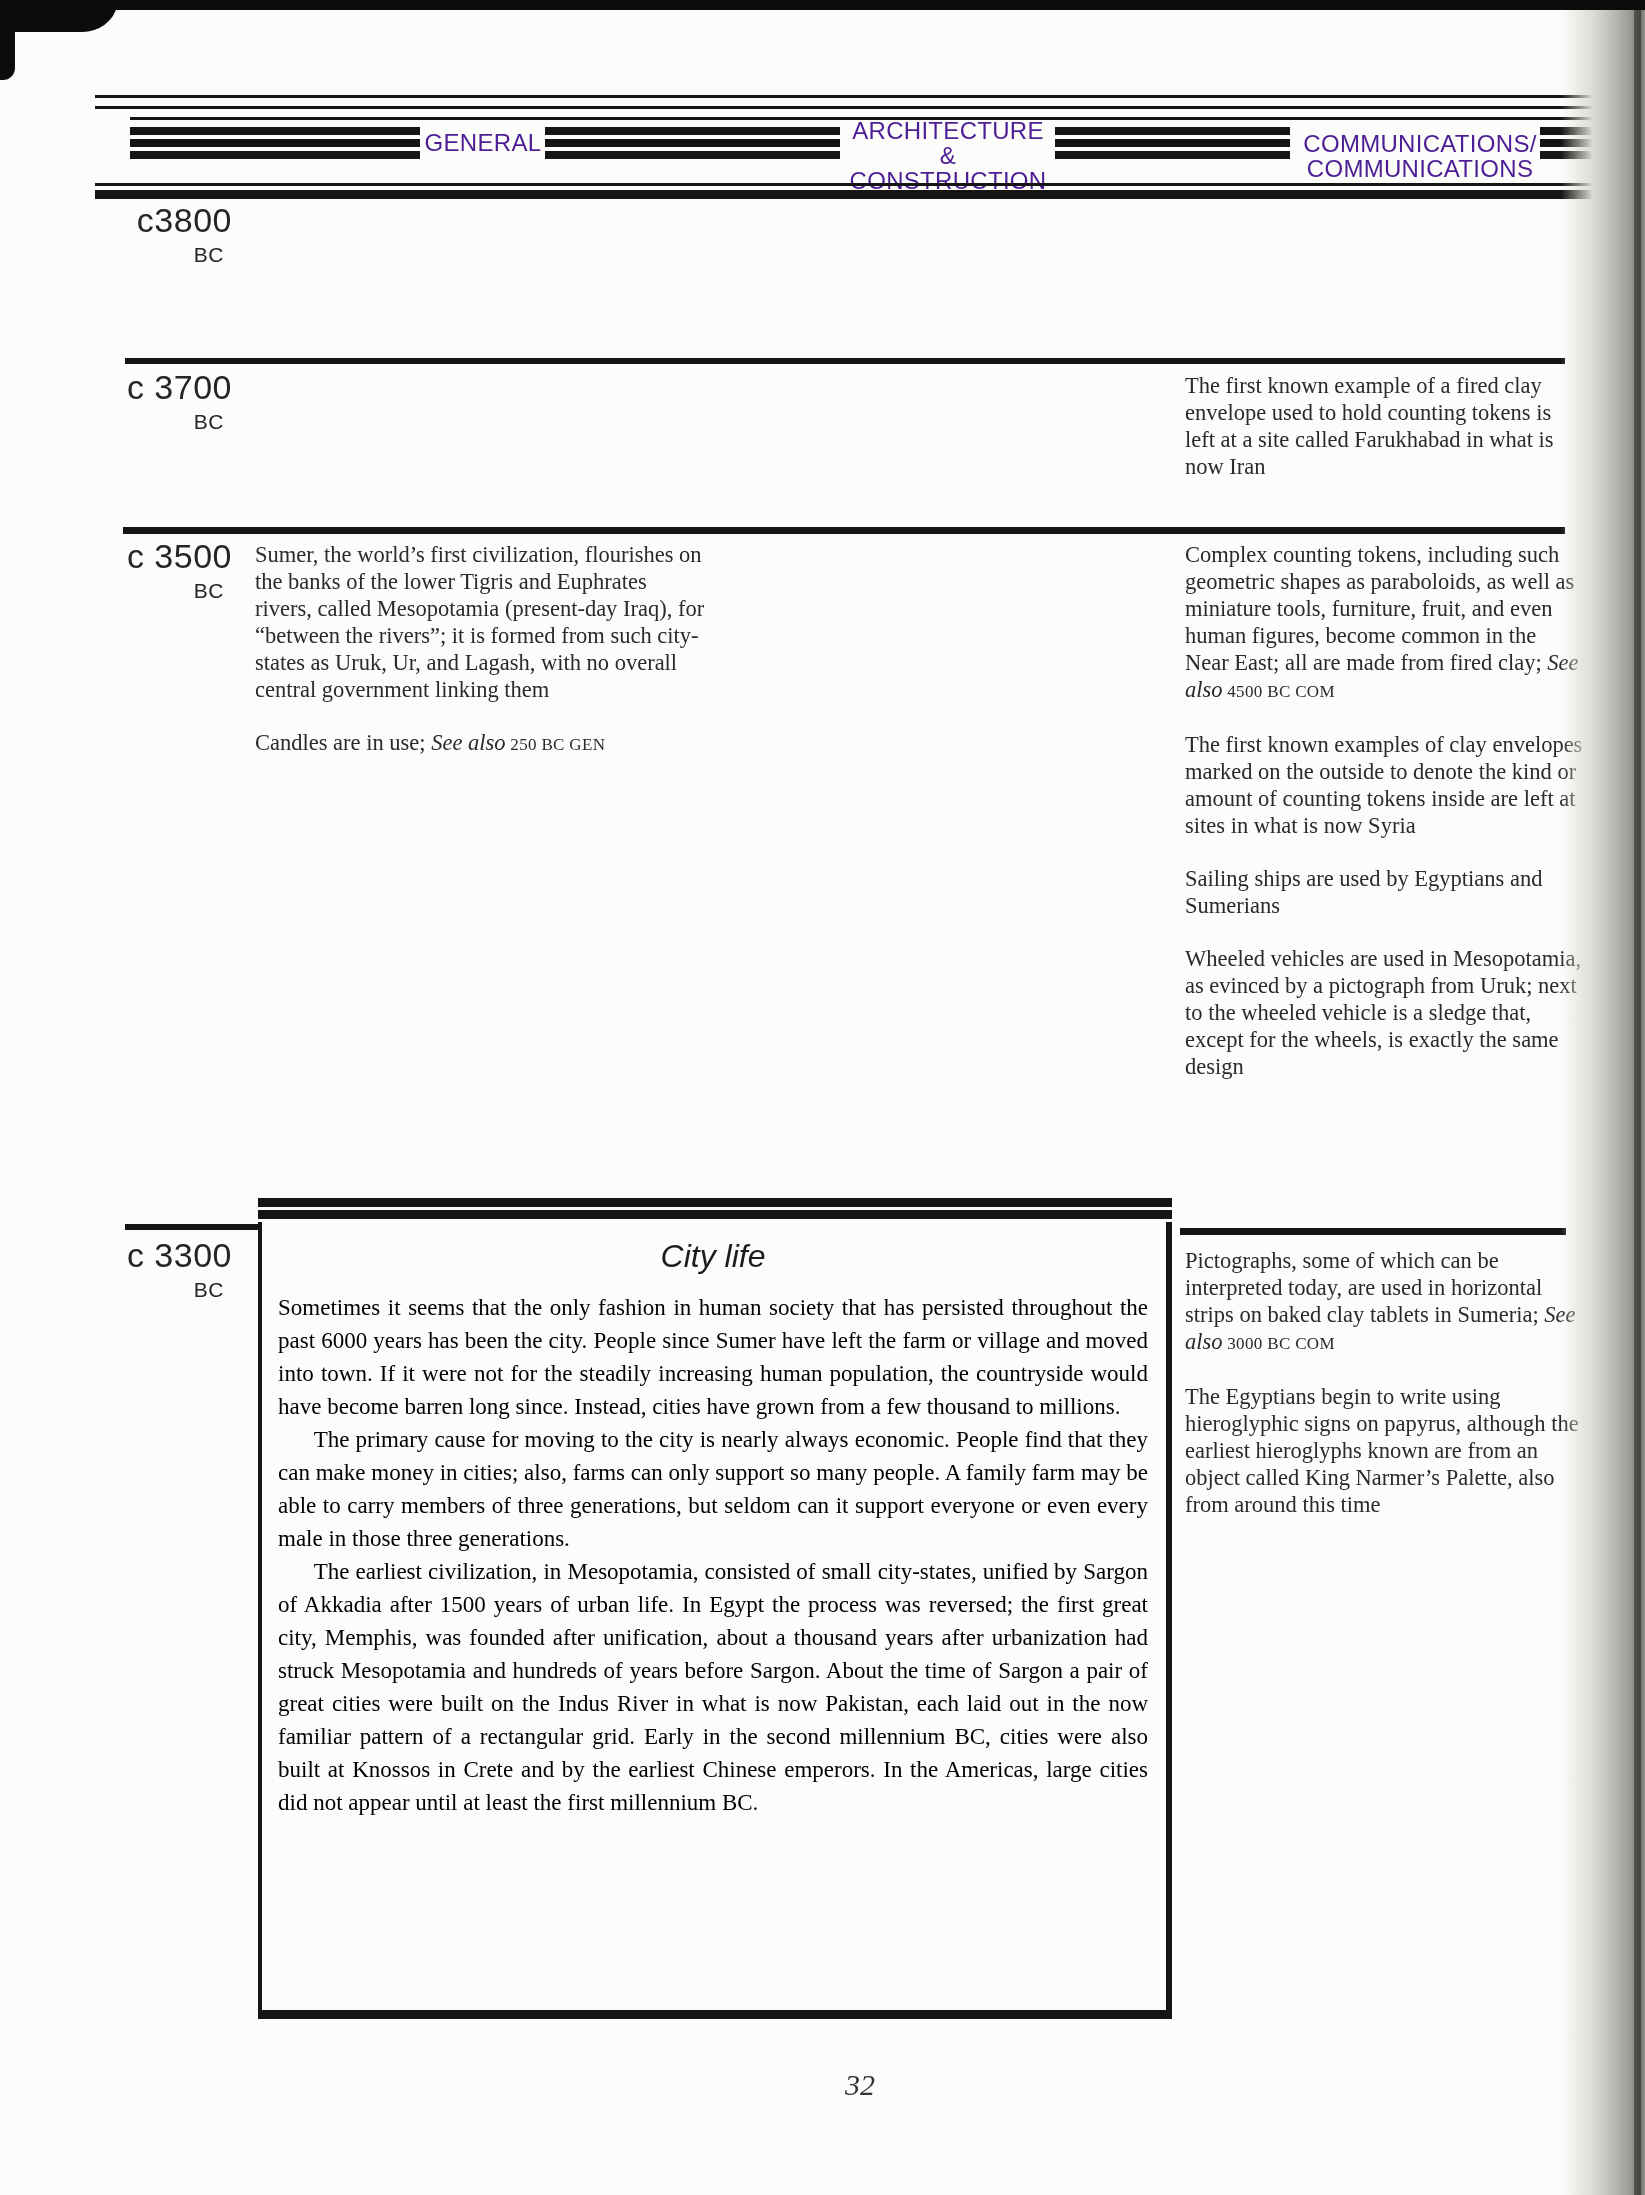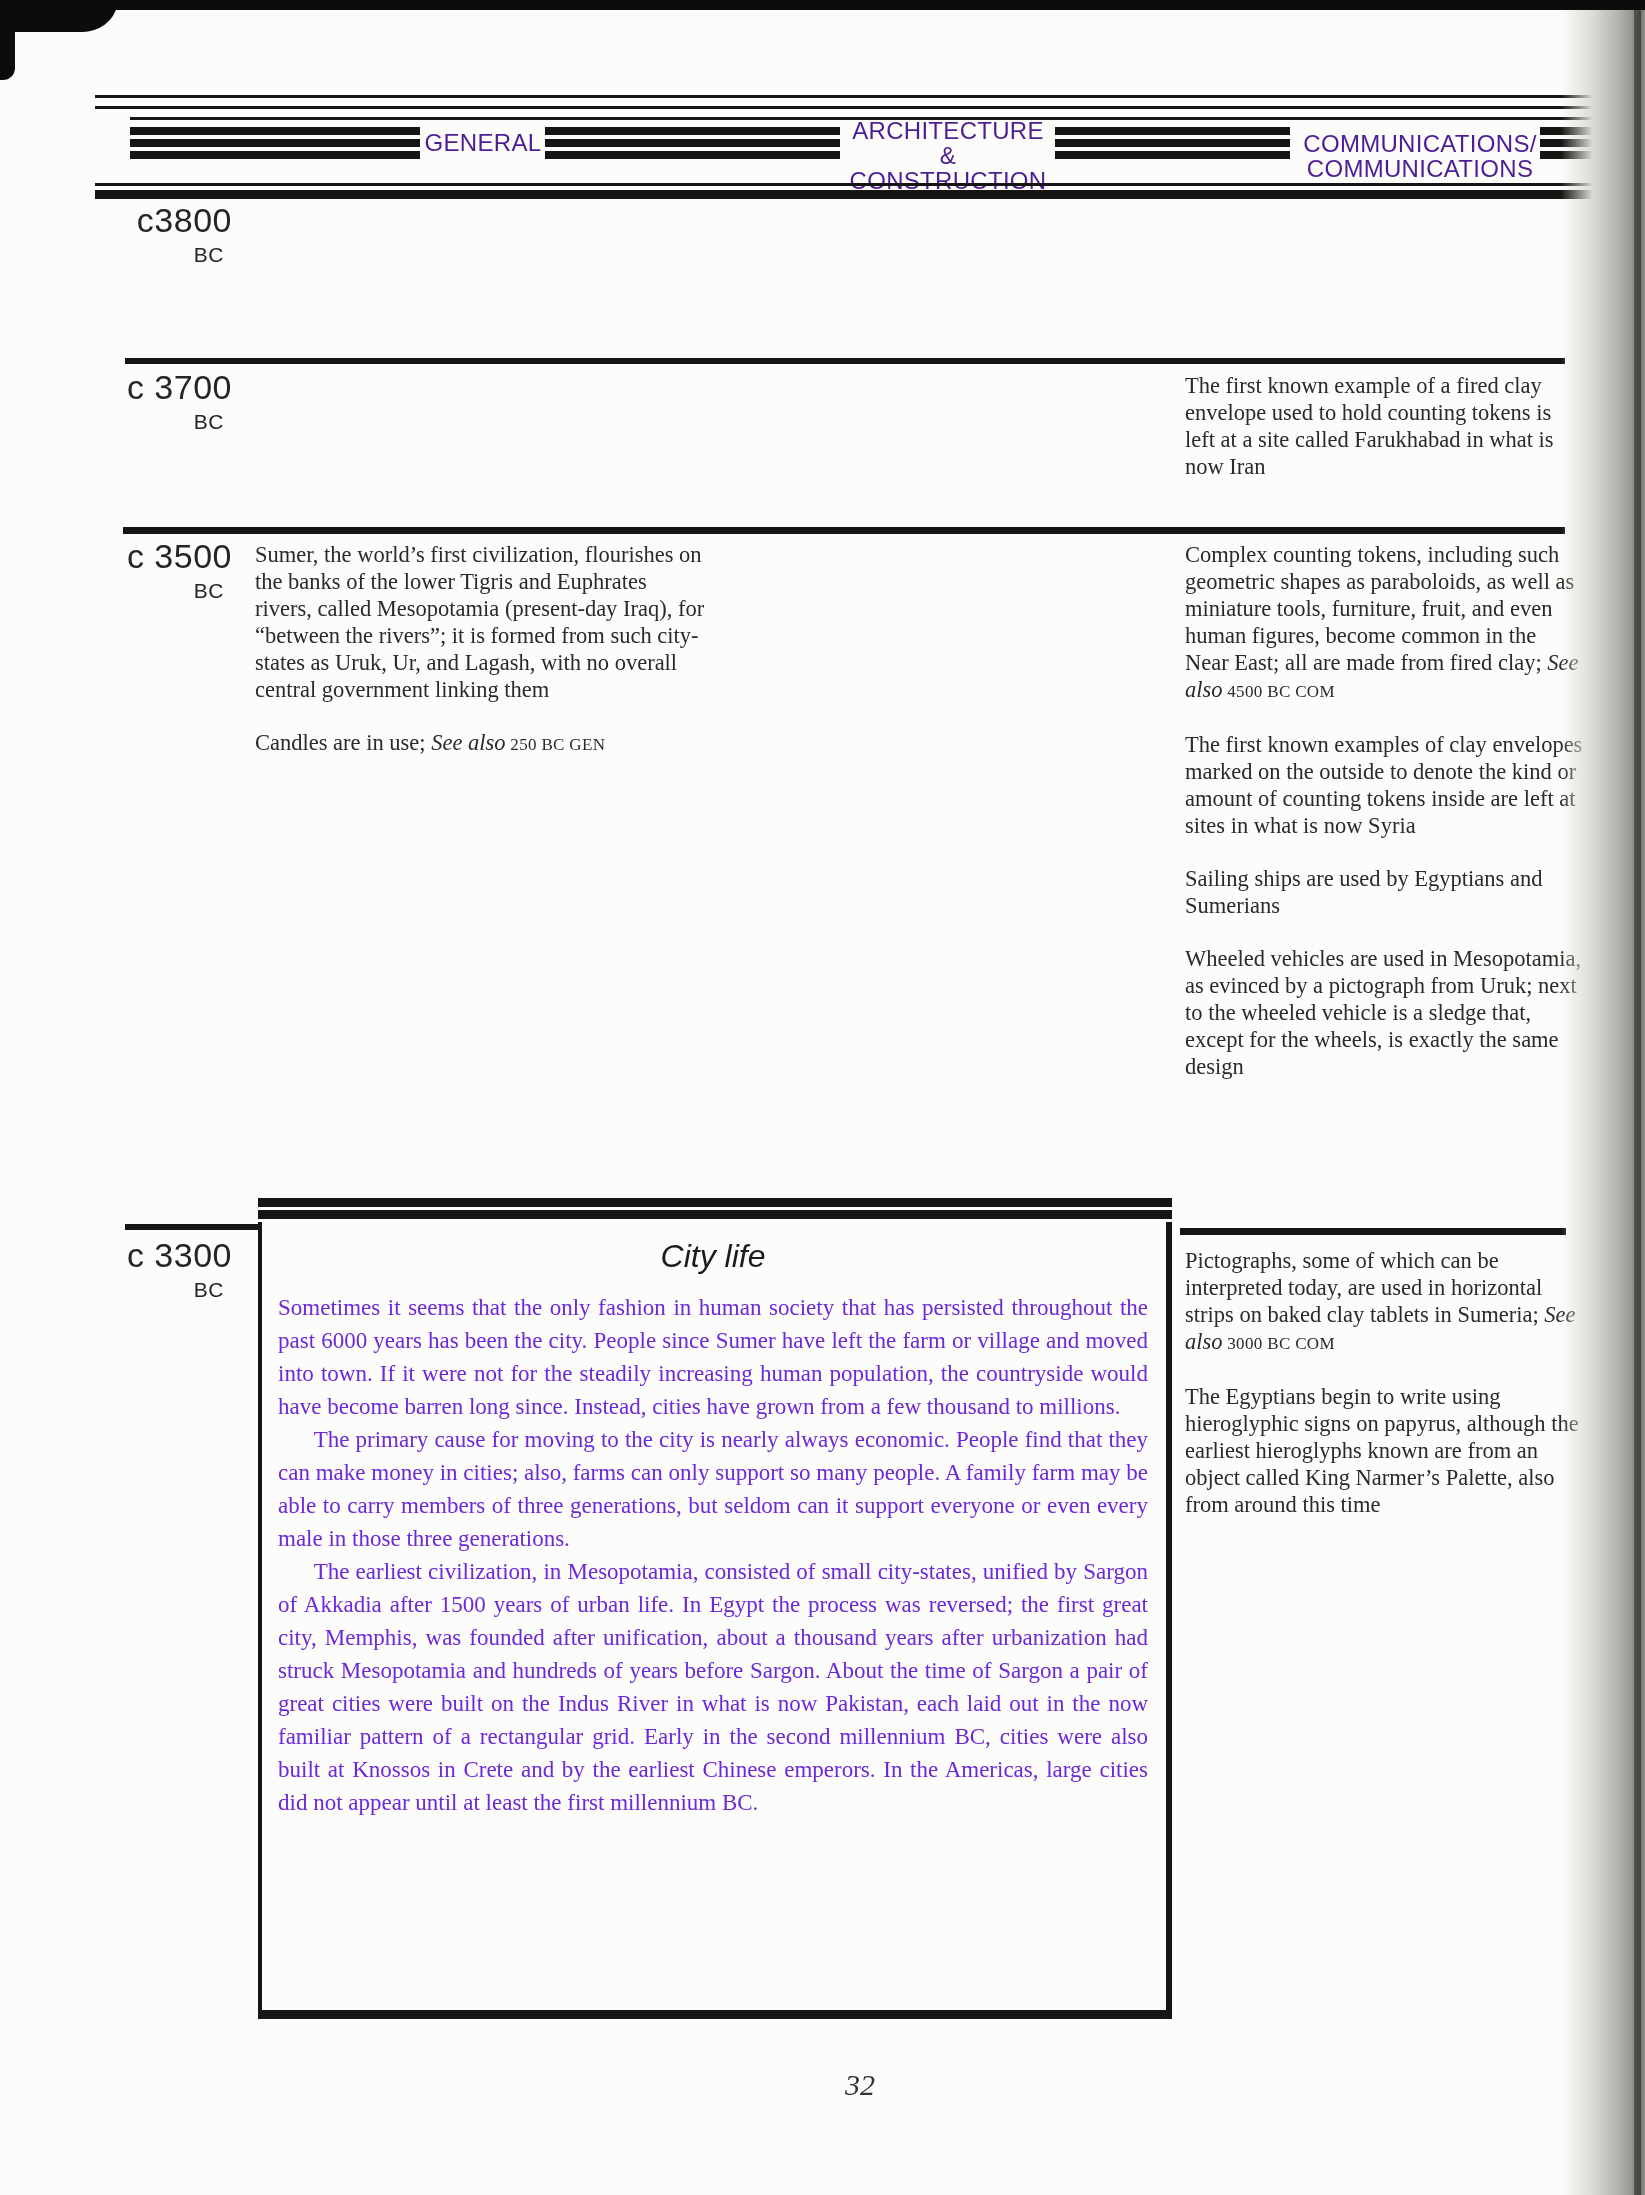--- a/index.html
+++ b/index.html
@@ -39,21 +39,21 @@
   .ref{font-size:17px;margin-left:.28em;letter-spacing:.02em;}
   
   .bigbox{position:absolute;left:258px;top:1198px;width:914px;z-index:3;}
   .bigbox .tb{height:9px;background:#161513;margin-bottom:3px;}
   .bigbox .inner{
     border-left:4px solid #161513;border-right:6px solid #161513;border-bottom:9px solid #161513;
     height:758px;overflow:hidden;background:#fcfcfa;
     padding:10px 18px 20px 16px;}
   .boxtitle{font-family:"Liberation Sans", sans-serif;font-style:italic;font-size:32px;
     text-align:center;color:#1d1c1b;margin:6px 0 16px 0;}
-  .boxbody p{margin:0;font-size:23px;line-height:33px;text-align:justify;color:#6d28d9;text-indent:1.55em;}
+  .boxbody p{margin:0;font-size:23px;line-height:33px;text-align:justify;color:#000000;text-indent:1.55em;}
   .boxbody p:first-child{text-indent:0;}
   
   .pagenum{position:absolute;left:785px;top:2068px;width:150px;text-align:center;
     font-style:italic;font-size:30px;color:#343433;z-index:2;}
 </style>
 </head>
 <body>
 
 <div class="page">
 

